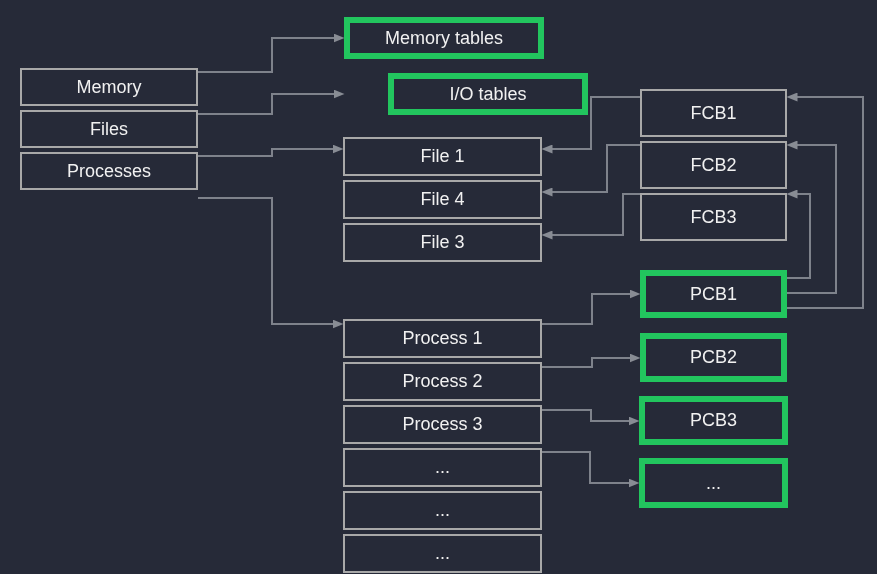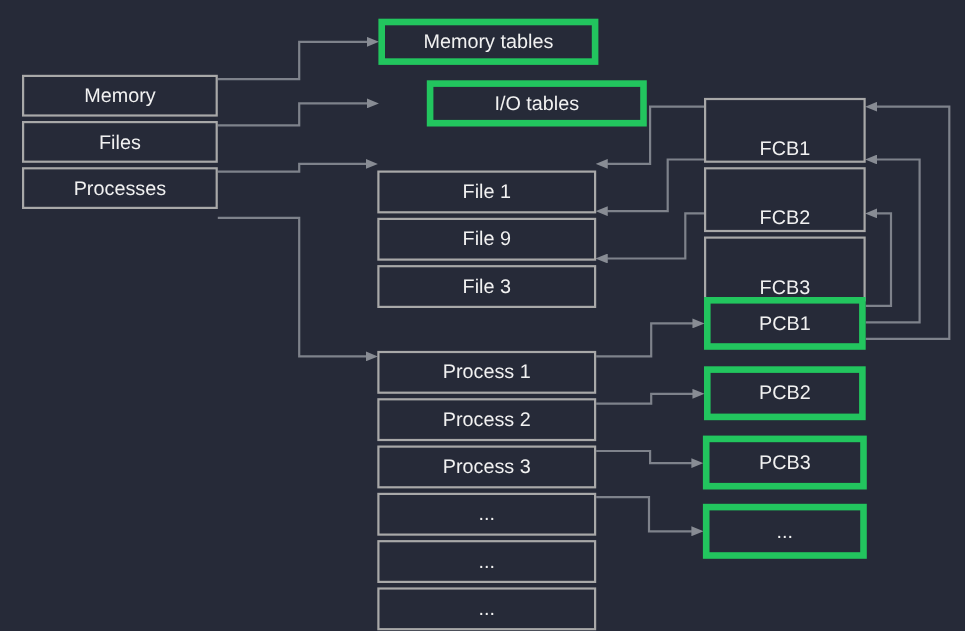--- a/index.html
+++ b/index.html
@@ -24,26 +24,26 @@
   .tbl .row {
     box-sizing: border-box;
     border: 2px solid #a8a8a8;
     display: flex; align-items: center; justify-content: center;
     margin-top: 4px;
     text-align: center;
   }
   .tbl .row:first-child { margin-top: 15px; }
   .tbl-sys .row { height: 38px; }
   .tbl-file .row, .tbl-proc .row { height: 39px; }
-  .tbl-fcb .row { height: 59px; align-items: flex-end; }
+  .tbl-fcb .row { height: 48px; }
   
   .pos-sys   { left: 20px;  top: 53px;  width: 178px; }
   .pos-memtb { left: 344px; top: 17px;  width: 200px; height: 42px; }
   .pos-iotb  { left: 344px; top: 73px;  width: 200px; height: 42px; margin-left: 44px; }
-  .pos-file  { left: 343px; top: 140px; width: 199px; }
+  .pos-file  { left: 343px; top: 122px; width: 199px; }
   .pos-proc  { left: 343px; top: 304px; width: 199px; border-radius: 14px; }
   .pos-fcb   { left: 640px; top: 74px;  width: 147px; }
   .pos-pcb1  { left: 640px; top: 270px; width: 147px; height: 48px; }
   .pos-pcb2  { left: 640px; top: 333px; width: 147px; height: 49px; }
   .pos-pcb3  { left: 639px; top: 396px; width: 149px; height: 49px; }
   .pos-pcb4  { left: 639px; top: 458px; width: 149px; height: 50px; }
 </style>
 </head>
 <body>
 
@@ -89,21 +89,21 @@
 
   <div class="box pos-iotb">
     <span>I/O tables</span>
   </div>
 
   <div class="tbl tbl-file pos-file">
     <div class="row">
       <span>File 1</span>
     </div>
     <div class="row">
-      <span>File 9</span>
+      <span>File 4</span>
     </div>
     <div class="row">
       <span>File 3</span>
     </div>
   </div>
 
   <div class="tbl tbl-fcb pos-fcb">
     <div class="row">
       <span>FCB1</span>
     </div>

